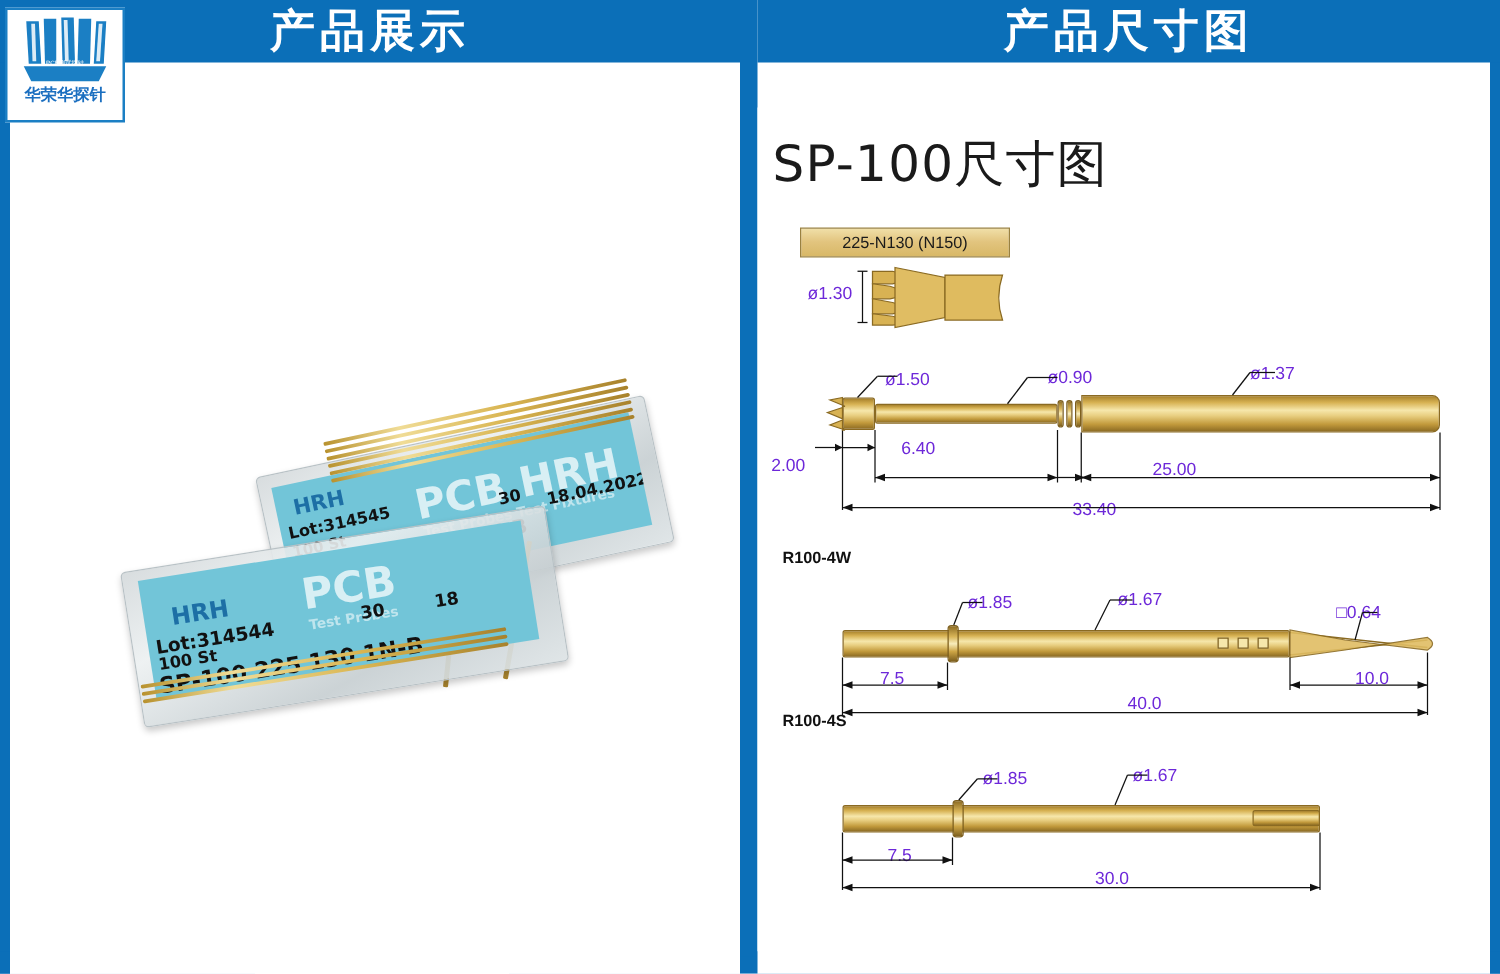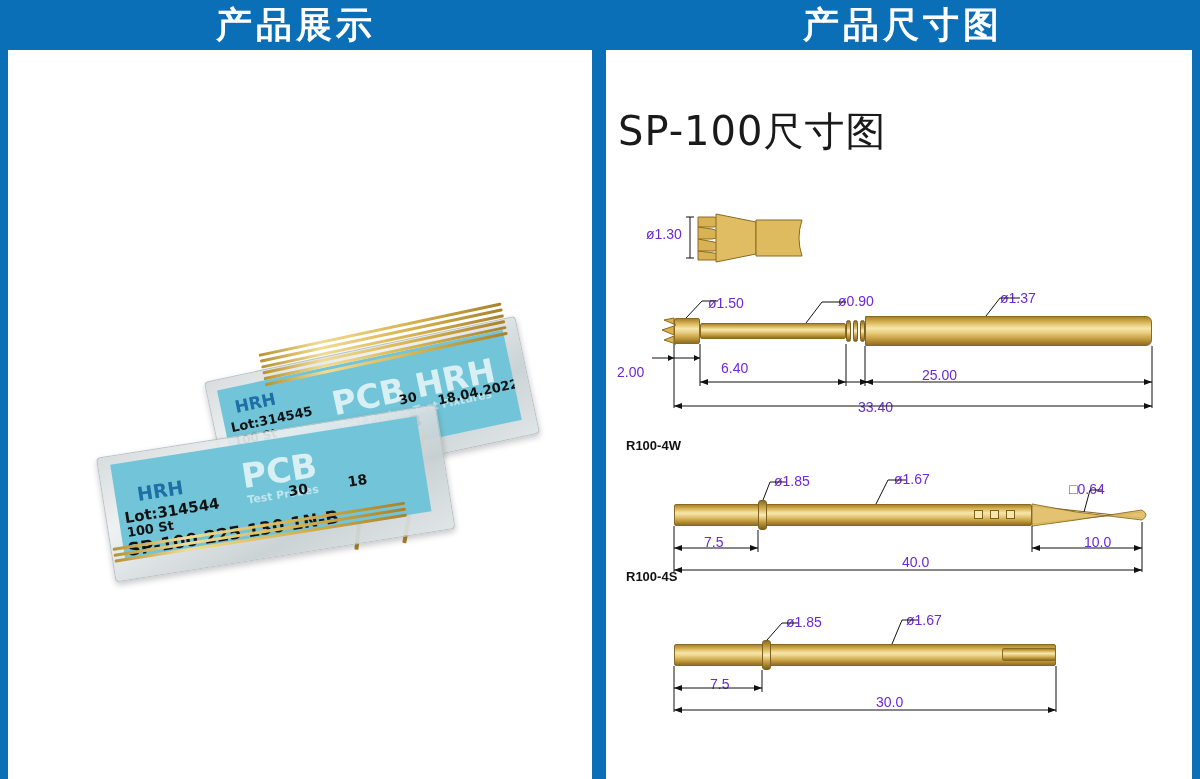--- a/index.html
+++ b/index.html
@@ -157,20 +157,21 @@
         <div class="pin-long" style="left:0;top:14px;width:296px;height:3px;"></div>
       </div>
 
     </div>
   </div>
 
   <div class="panel panel-right">
 
     <div class="draw-title">SP-100尺寸图</div>
 
+    <div class="tag" style="left:34px;top:96px;width:166px;">225-N130 (N150)</div>
 
     <div class="dim" style="left:40px;top:140px;">ø1.30</div>
 
     <svg class="overlay" width="586" height="699">
 
       <line class="ln" x1="84" y1="131" x2="84" y2="172"></line>
       <line class="ln" x1="80" y1="131" x2="88" y2="131"></line>
       <line class="ln" x1="80" y1="172" x2="88" y2="172"></line>
 
       <g fill="#d8b253" stroke="#8a6a22" stroke-width="1">
@@ -182,21 +183,21 @@
 
       <path d="M110,128 L150,136 L150,168 L110,176 Z" fill="#e0bd63" stroke="#8a6a22" stroke-width="1"></path>
 
       <path d="M150,134 L196,134 Q190,152 196,170 L150,170 Z" fill="#dfbb5f" stroke="#8a6a22" stroke-width="1"></path>
     </svg>
 
     <div class="dim" style="left:102px;top:209px;">ø1.50</div>
     <div class="dim" style="left:232px;top:207px;">ø0.90</div>
     <div class="dim" style="left:394px;top:204px;">ø1.37</div>
     <div class="dim" style="left:11px;top:278px;">2.00</div>
-    <div class="dim" style="left:115px;top:274px;">6.40</div>
+    <div class="dim" style="left:115px;top:264px;">6.40</div>
     <div class="dim" style="left:316px;top:281px;">25.00</div>
     <div class="dim" style="left:252px;top:313px;">33.40</div>
 
     <div class="rod" style="left:68px;top:232px;width:26px;height:26px;"></div>
     <div class="rod" style="left:94px;top:237px;width:146px;height:16px;"></div>
     <div class="ring" style="left:240px;top:234px;width:5px;height:22px;"></div>
     <div class="ring" style="left:247px;top:234px;width:5px;height:22px;"></div>
     <div class="ring" style="left:254px;top:234px;width:5px;height:22px;"></div>
     <div class="rod rod-cap" style="left:259px;top:230px;width:287px;height:30px;"></div>
 
@@ -308,14 +309,35 @@
       <path d="M68,602 L76,599 L76,605 Z" fill="#111"></path>
       <path d="M156,602 L148,599 L148,605 Z" fill="#111"></path>
 
       <line class="ln" x1="68" y1="624" x2="450" y2="624"></line>
       <path d="M68,624 L76,621 L76,627 Z" fill="#111"></path>
       <path d="M450,624 L442,621 L442,627 Z" fill="#111"></path>
     </svg>
 
   </div>
 
+  <div class="logo">
+    <div class="logo-mark">
+      <svg width="74" height="58" viewBox="0 0 74 58">
+        <g fill="#1b7fc4">
+          <path d="M6,6 L16,6 L18,40 L8,40 Z"></path>
+          <path d="M20,4 L30,4 L30,40 L21,40 Z"></path>
+          <path d="M34,3 L44,3 L45,40 L35,40 Z"></path>
+          <path d="M48,4 L58,4 L57,40 L47,40 Z"></path>
+          <path d="M62,6 L70,6 L68,40 L60,40 Z"></path>
+          <path d="M4,42 L70,42 L64,54 L10,54 Z"></path>
+        </g>
+        <g fill="#ffffff" opacity="0.85">
+          <path d="M10,8 L13,8 L14,38 L11,38 Z"></path>
+          <path d="M36,5 L39,5 L40,38 L37,38 Z"></path>
+          <path d="M64,8 L67,8 L65,38 L62,38 Z"></path>
+        </g>
+      </svg>
+      <span class="logo-inner-txt">PCB测试探针</span>
+    </div>
+    <div class="logo-text">华荣华探针</div>
+  </div>
 
 </div>
 
 </body></html>

